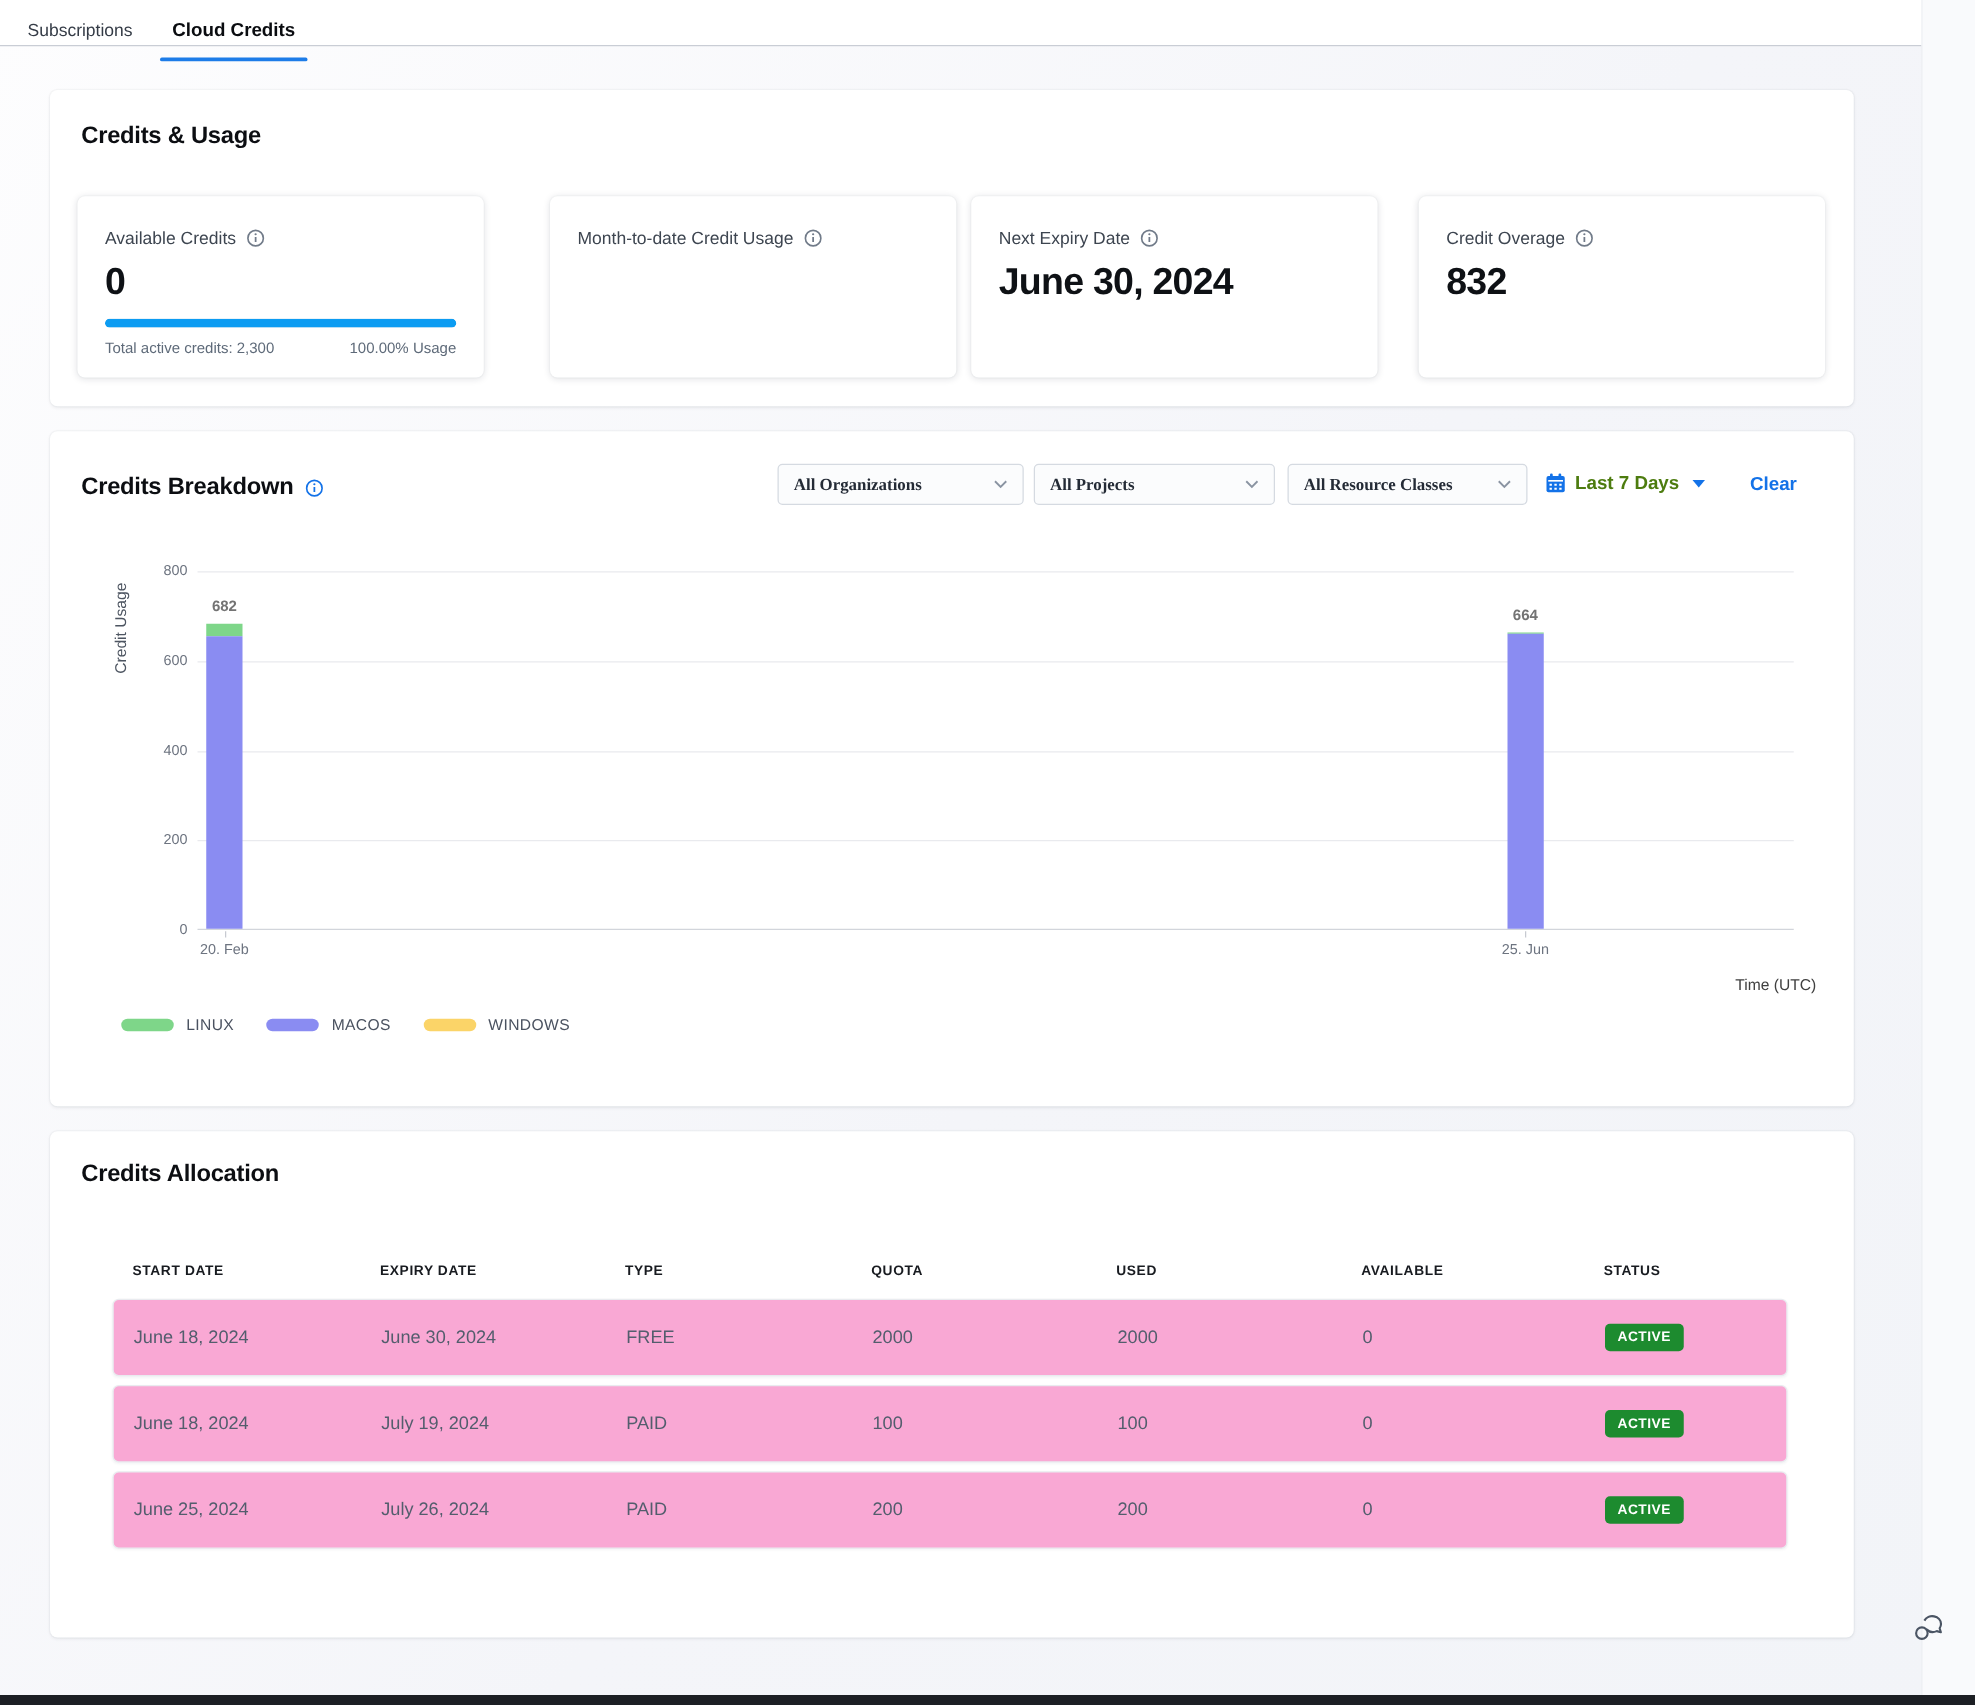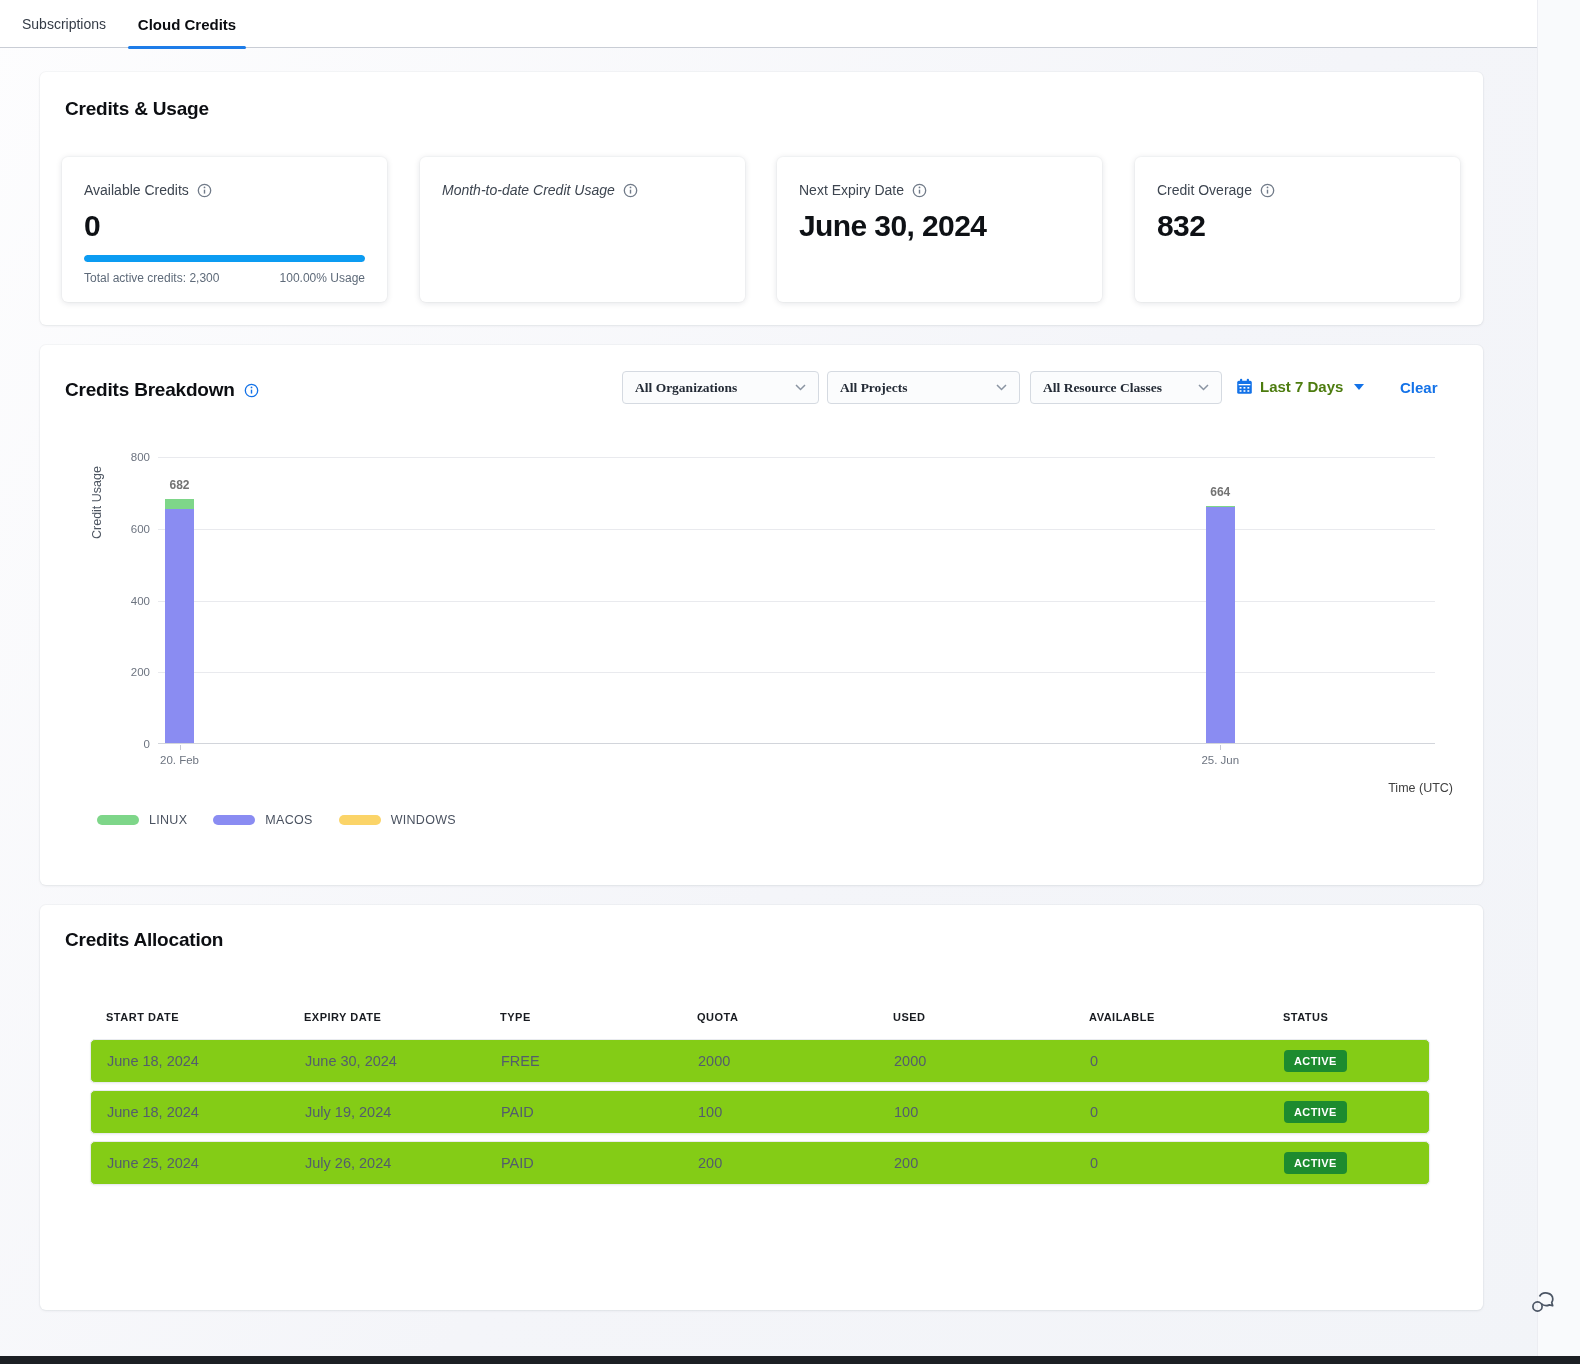--- a/index.html
+++ b/index.html
@@ -5,21 +5,21 @@
   * { margin:0; padding:0; box-sizing:border-box; }
   html,body { width:1580px; height:1364px; }
   body {
     font-family:"Liberation Sans", sans-serif;
     background:linear-gradient(125deg,#fdfdfe 0%,#f4f5f9 55%,#f2f4f8 100%);
     position:relative; overflow:hidden; color:#14171c;
   }
   .page { position:absolute; inset:0; }
 
   
-  .tabbar { position:absolute; left:0; top:0; width:1537px; height:48px;
+  .tabbar { position:absolute; left:0; top:0; width:1537px; height:37px;
     background:#fff; border-bottom:1px solid #c9cdd5; z-index:5; }
   .tab { position:absolute; top:0; height:48px; display:flex; align-items:center;
     font-size:14px; color:#343b46; cursor:pointer; }
   .tab.sub { left:22px; }
   .tab.active { left:128px; width:118px; justify-content:center;
     font-size:15px; font-weight:700; color:#0a0c10; }
   .tab-underline { position:absolute; left:0; bottom:-1px; width:100%; height:3px;
     background:#1d7ce8; border-radius:3px; }
 
   
@@ -91,21 +91,21 @@
   .legend-item { display:flex; align-items:center; gap:10px; }
   .legend-swatch { width:42px; height:10px; border-radius:5px; }
   .legend-label { font-size:12.5px; color:#4a5260; letter-spacing:.3px; }
 
   
   .alloc-table { position:absolute; left:50px; top:106px; width:1340px; }
   .t-header { display:grid; grid-template-columns:198px 196px 197px 196px 196px 194px 1fr;
     padding-left:16px; margin-bottom:16px; }
   .h-cell { font-size:11px; font-weight:700; color:#181b20; letter-spacing:.5px; }
   .t-row { display:grid; grid-template-columns:198px 196px 197px 196px 196px 194px 1fr;
-    align-items:center; padding-left:16px; height:44px; margin-bottom:7px; background:#84cc16;
+    align-items:center; padding-left:16px; height:62px; margin-bottom:7px; background:#f9a8d4;
     border:1px solid #e9ebef; border-radius:5px; box-shadow:0 1px 2px rgba(20,30,50,.05); }
   .t-cell { font-size:14.5px; color:#535d6d; }
   .status-badge { display:inline-block; justify-self:start; background:#1d8b2f; color:#fff;
     font-size:11px; font-weight:700; letter-spacing:.4px; padding:5px 10px; border-radius:4px; }
 
   
   .chat-fab { position:absolute; left:1528px; top:1288px; width:30px; height:30px;
     color:#4b5564; cursor:pointer; }
 </style>
 </head>
@@ -142,21 +142,21 @@
       <div class="metric-value">0</div>
       <div class="progress-track">
         <div class="progress-fill" style="width:100%;"></div>
       </div>
       <div class="metric-footer">
         <span>Total active credits: 2,300</span>
         <span>100.00% Usage</span>
       </div>
     </div>
 
-    <div class="metric" style="left:380px;font-style:italic;">
+    <div class="metric" style="left:400px;">
       <div class="metric-label">
         <span>Month-to-date Credit Usage</span>
         <span class="info-icon">
           <svg width="15" height="15" viewBox="0 0 16 16">
               <circle cx="8" cy="8" r="6.6" fill="none" stroke="currentColor" stroke-width="1.4"></circle>
               <line x1="8" y1="7.1" x2="8" y2="11.3" stroke="currentColor" stroke-width="1.5"></line>
               <circle cx="8" cy="4.7" r="0.95" fill="currentColor"></circle>
             </svg>
         </span>
       </div>

